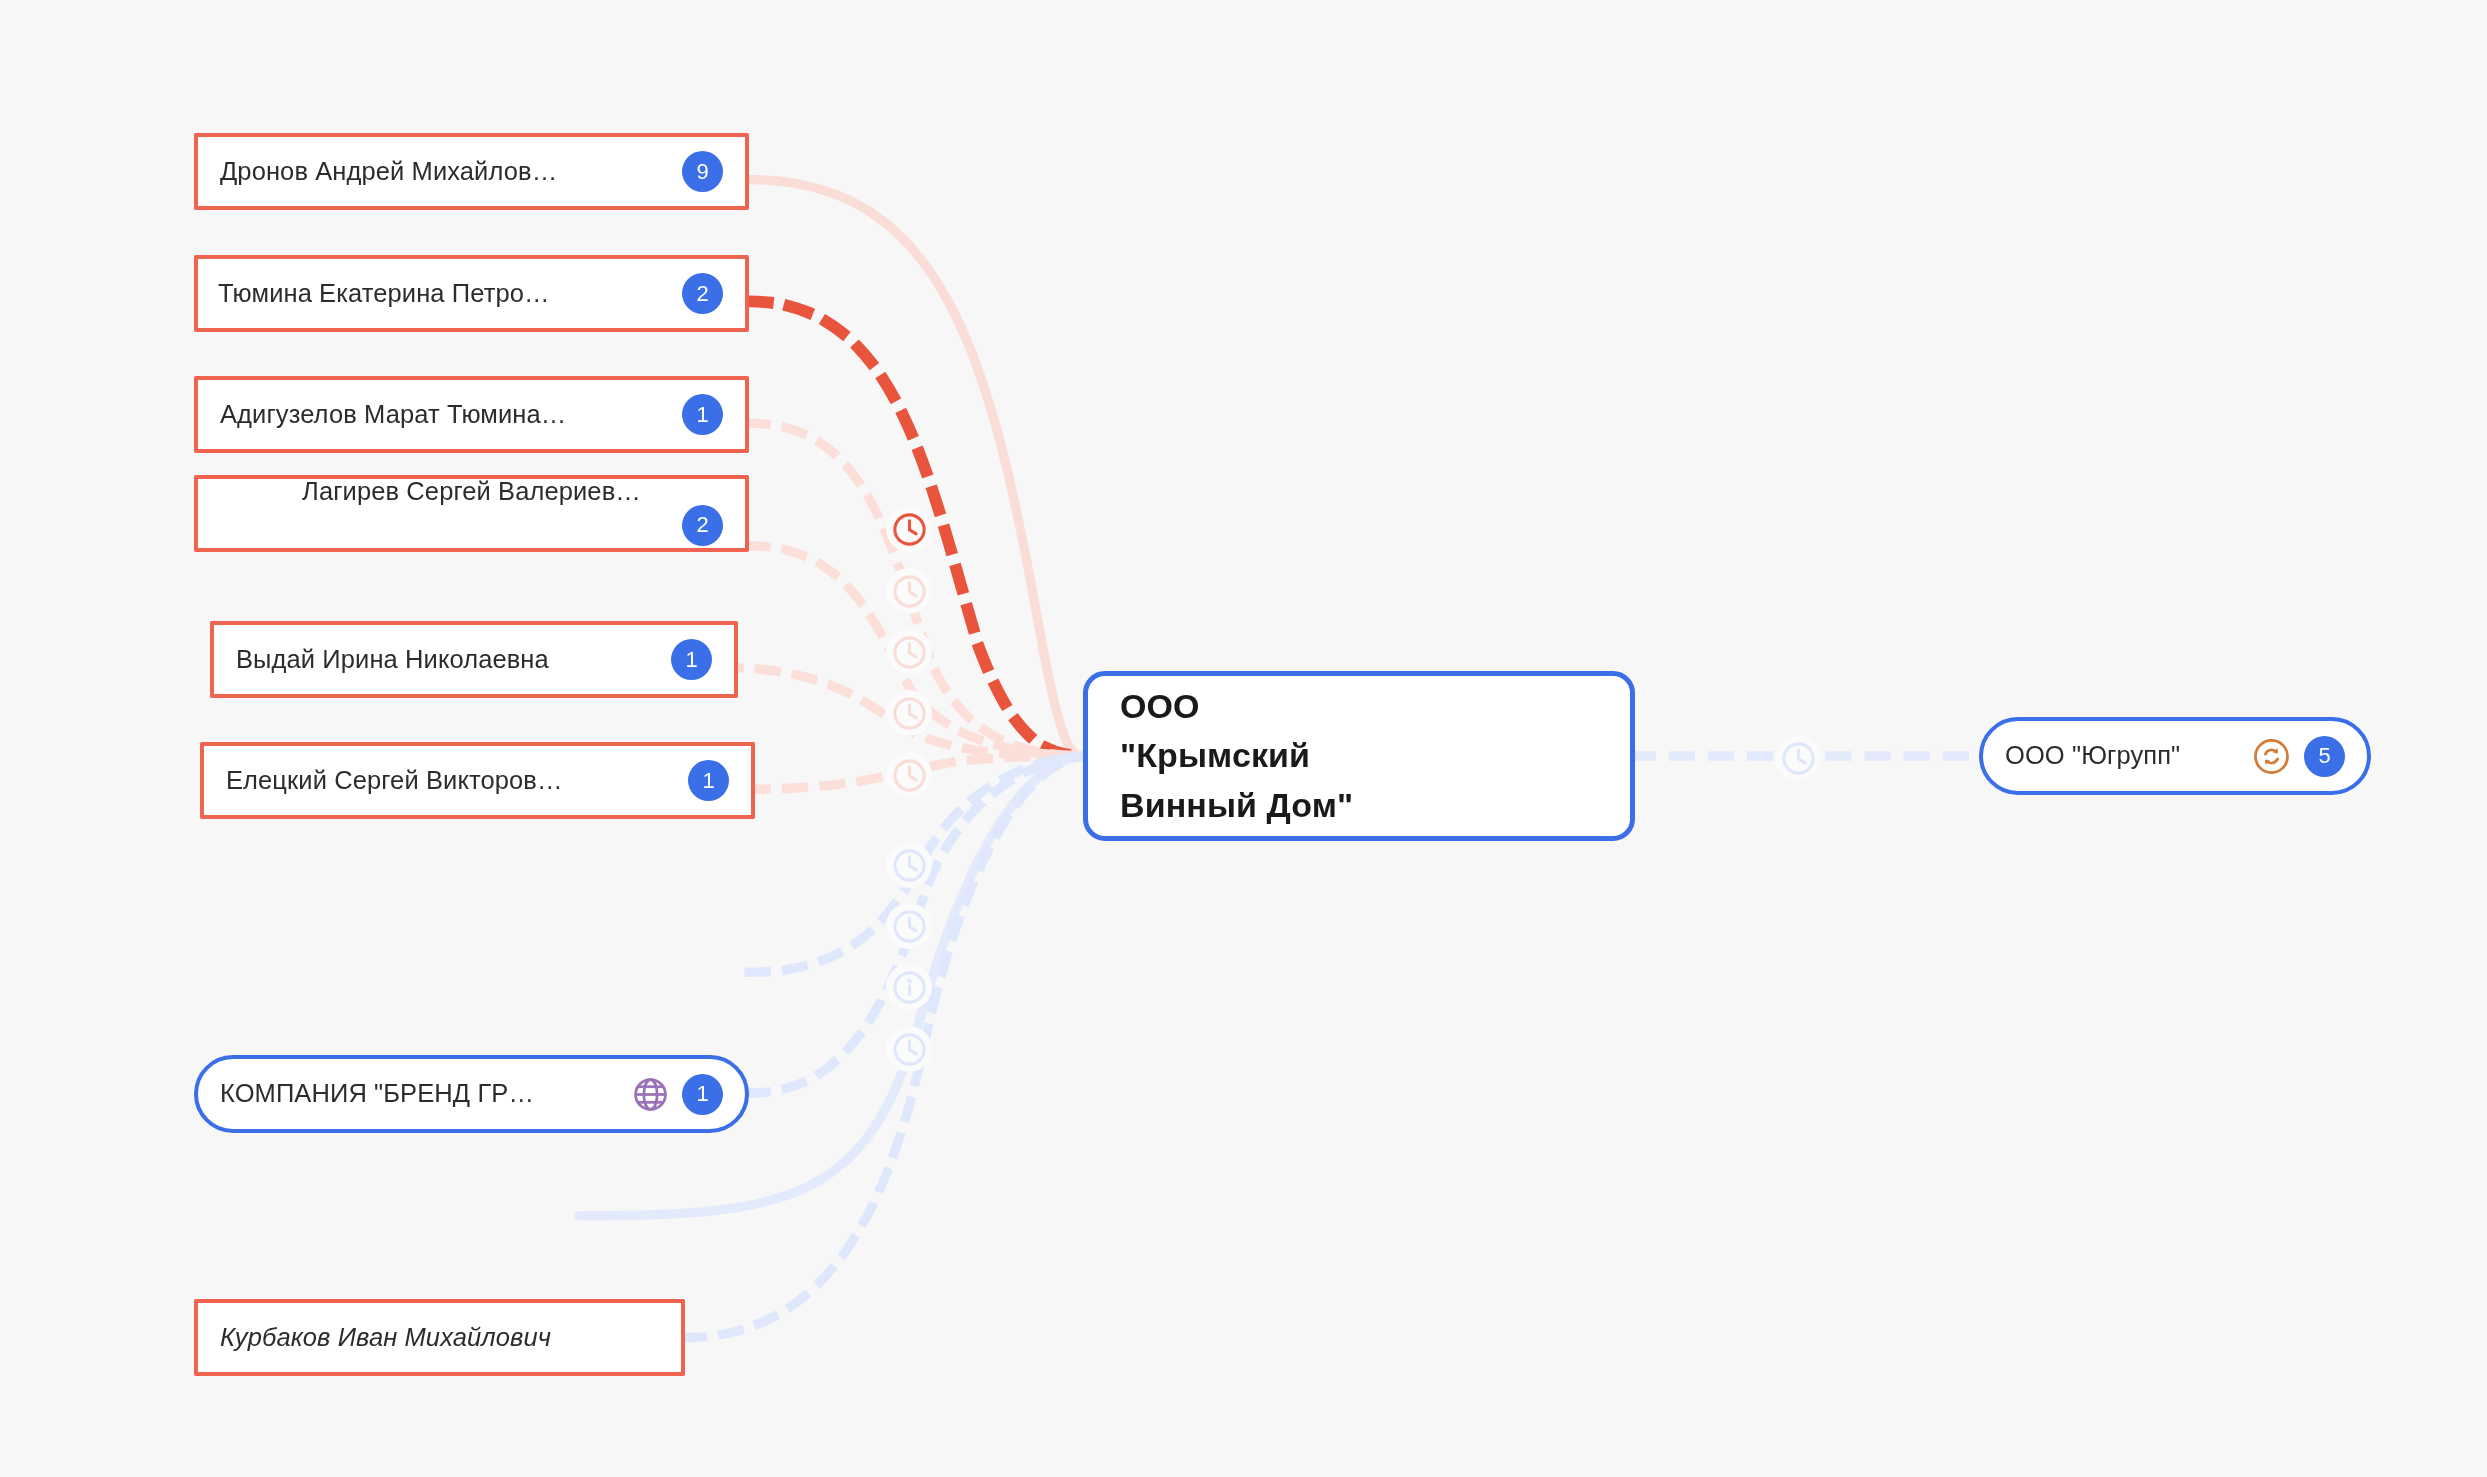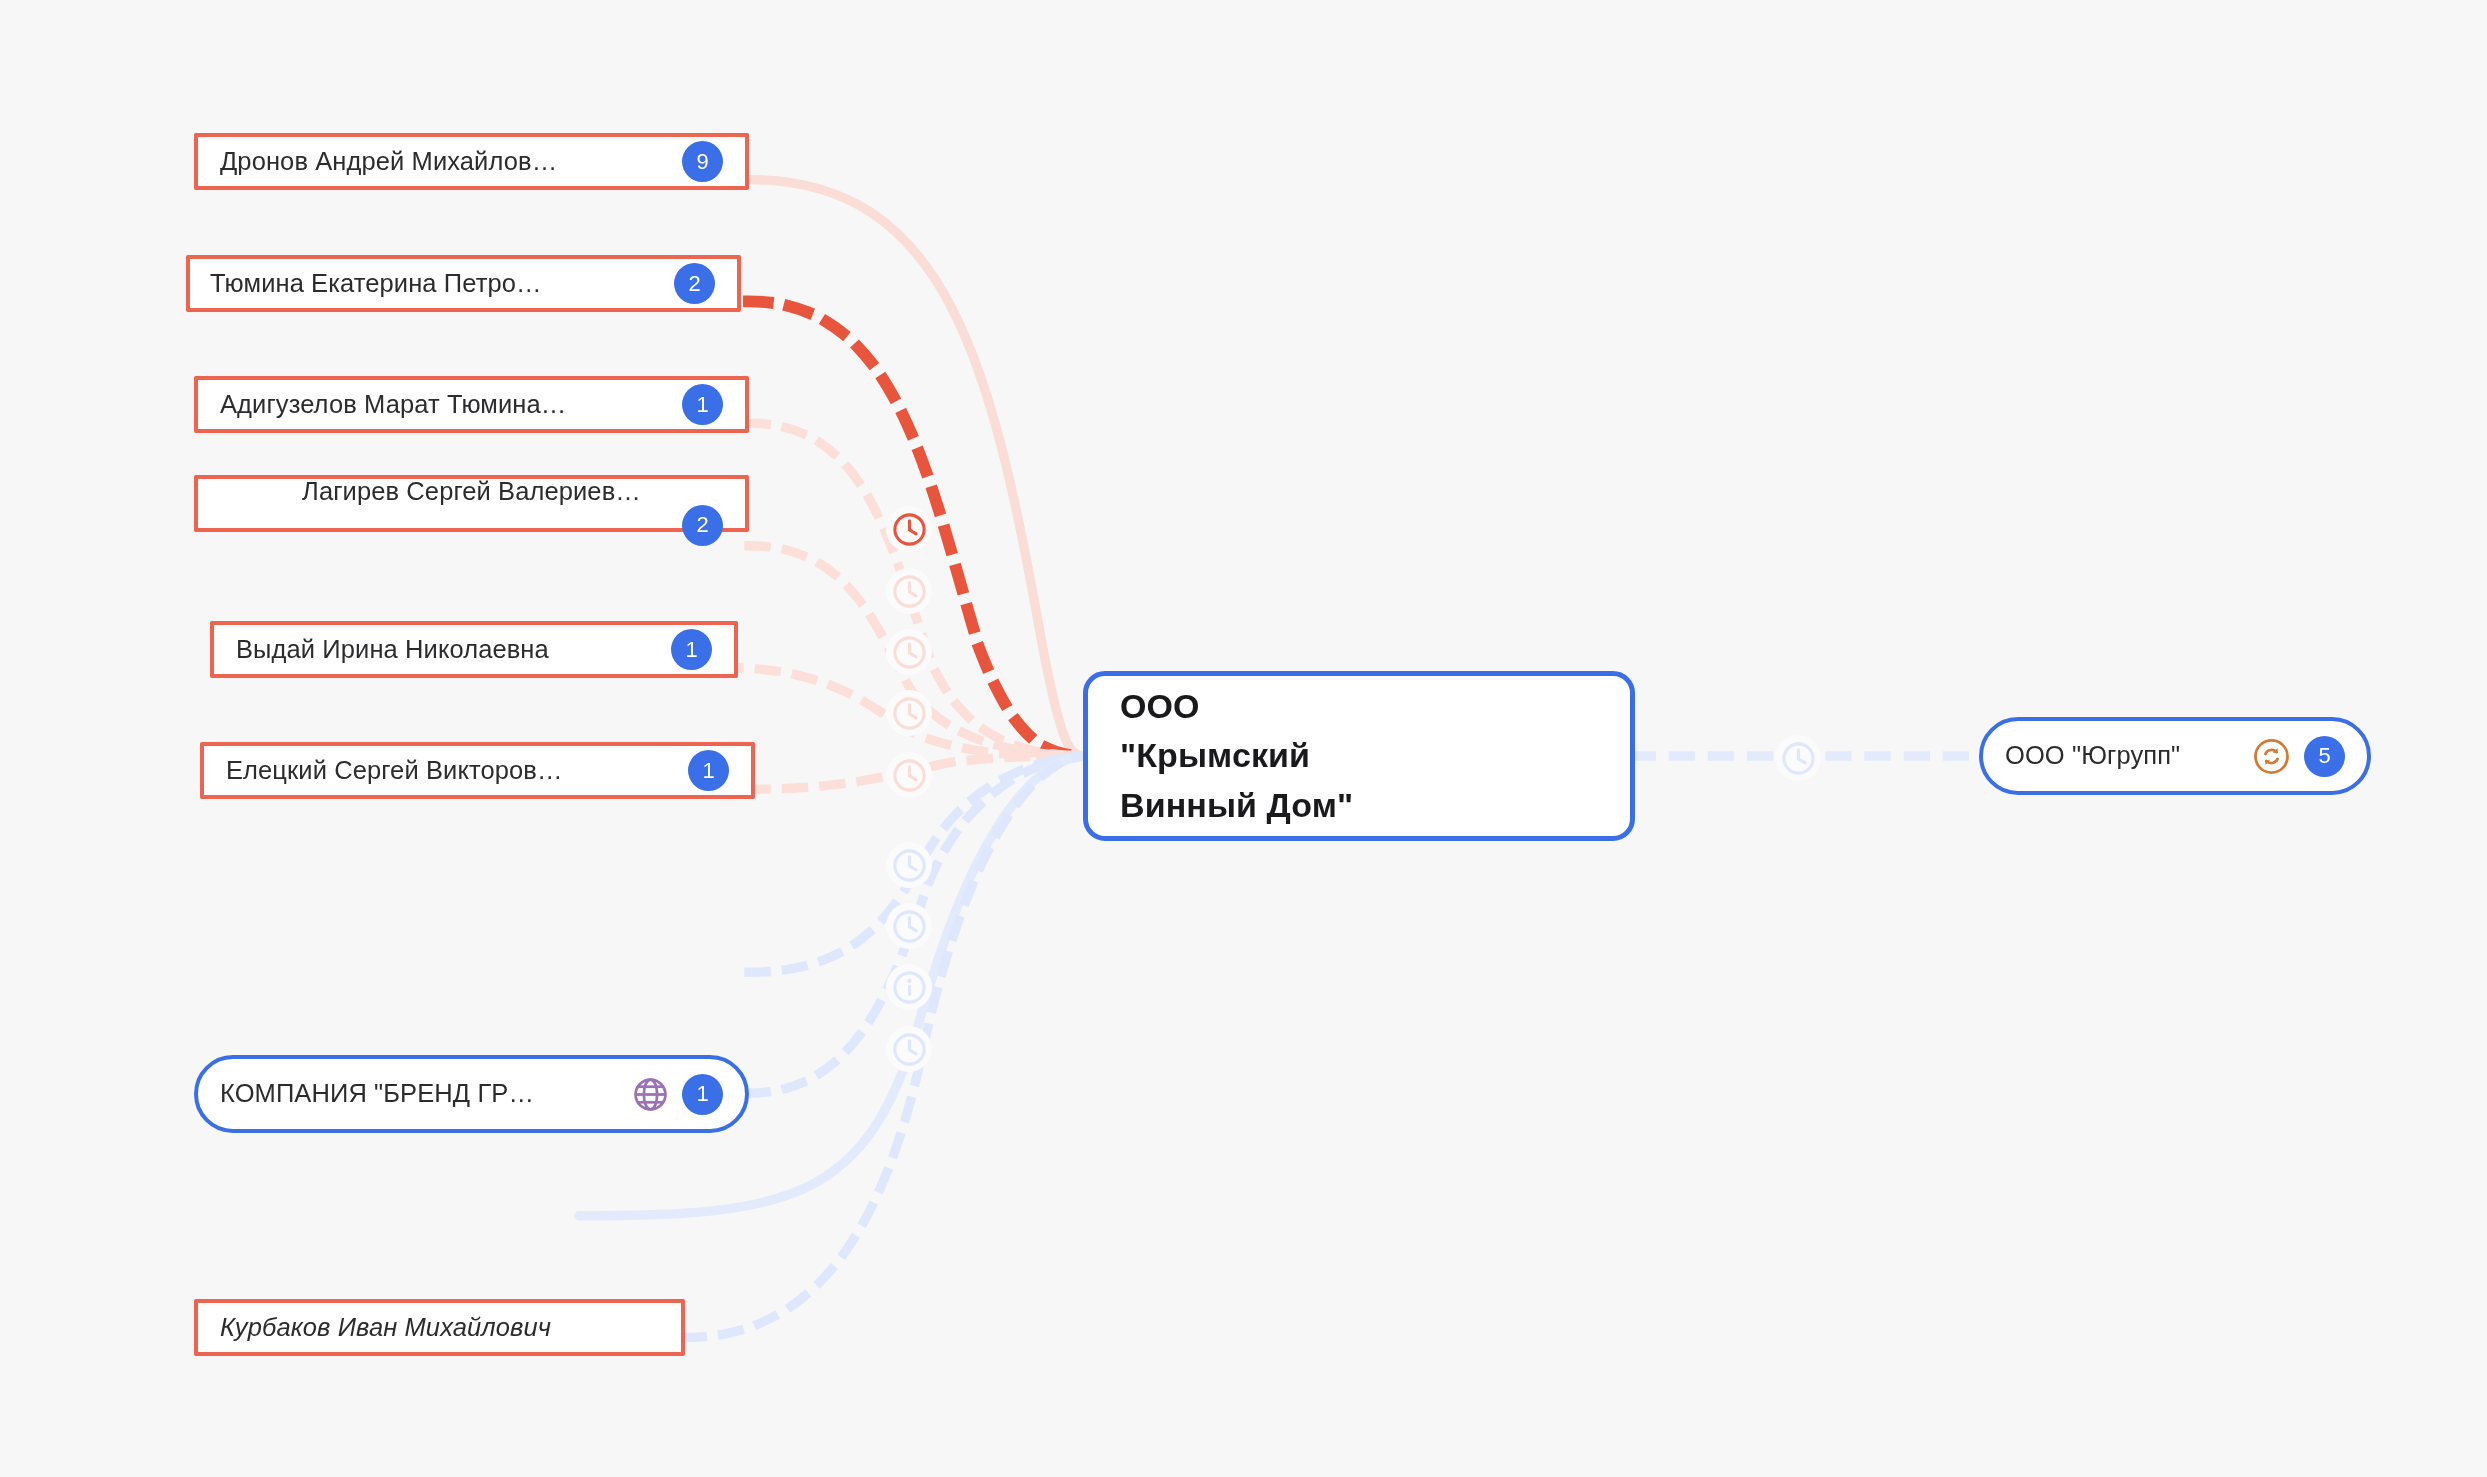--- a/index.html
+++ b/index.html
@@ -52,21 +52,21 @@
     color: #2C2C2E;
     font-size: 25.5px;
     line-height: 1;
     letter-spacing: 0.1px;
   }
 
   
   .node.person {
     border: 4.3px solid #EF6450;
     border-radius: 1.7px;
-    height: 57px;
+    height: 77px;
   }
   
   .node.org {
     border: 4.3px solid #3B6FE8;
     border-radius: 39px;
     height: 78px;
   }
 
   
   .node.root {
@@ -158,21 +158,21 @@
     <path d="M 1920 888 L 2325 888" fill="none" stroke="#E3EAFC" stroke-width="11" stroke-linecap="square" stroke-dasharray="20 26"></path>
   </svg>
 
   <div id="node-layer">
 
     <div class="node person" style="left:194px; top:133px; width:555px;">
       <span class="node-label">Дронов Андрей Михайлов…</span>
       <span class="badge">9</span>
     </div>
 
-    <div class="node person" style="left:186px; top:255px; width:555px;padding-left:20px;">
+    <div class="node person" style="left:194px; top:255px; width:555px;padding-left:20px;">
       <span class="node-label">Тюмина Екатерина Петро…</span>
       <span class="badge">2</span>
     </div>
 
     <div class="node person" style="left:194px; top:376px; width:555px;">
       <span class="node-label">Адигузелов Марат Тюмина…</span>
       <span class="badge">1</span>
     </div>
 
     <div class="node person" style="left:194px; top:475px; width:555px;flex-direction:column;">

